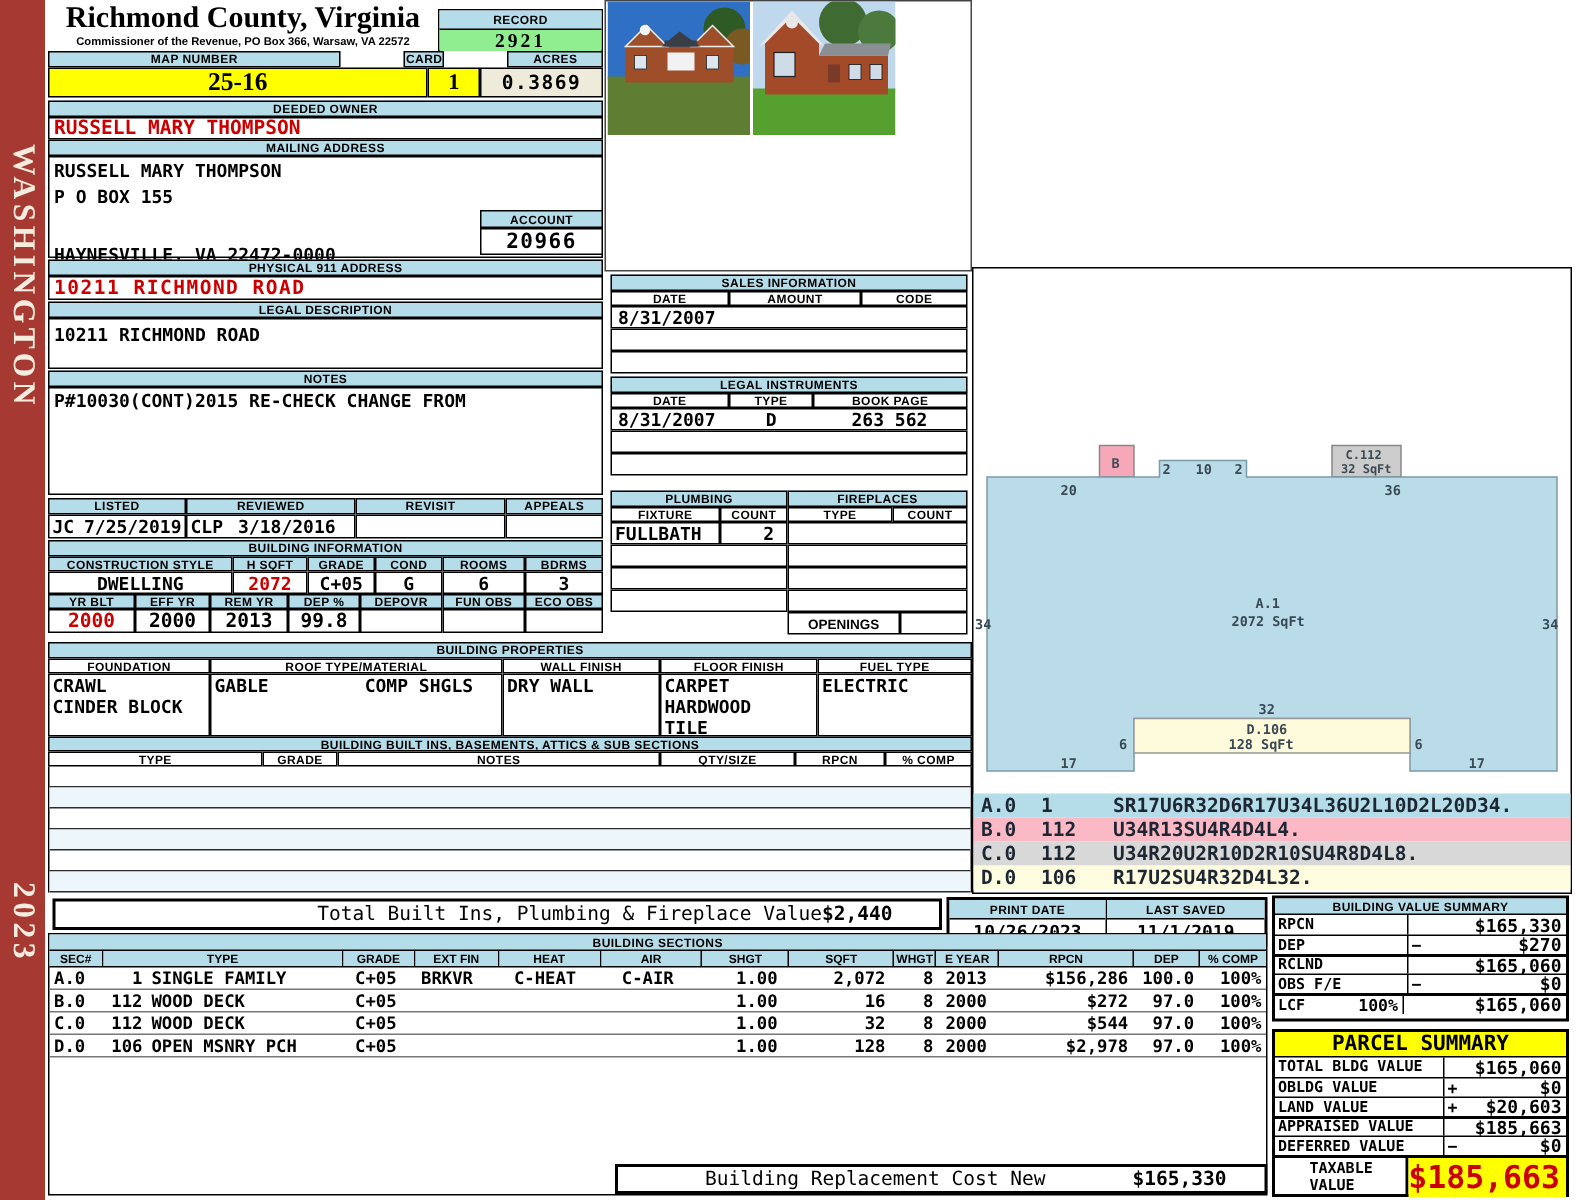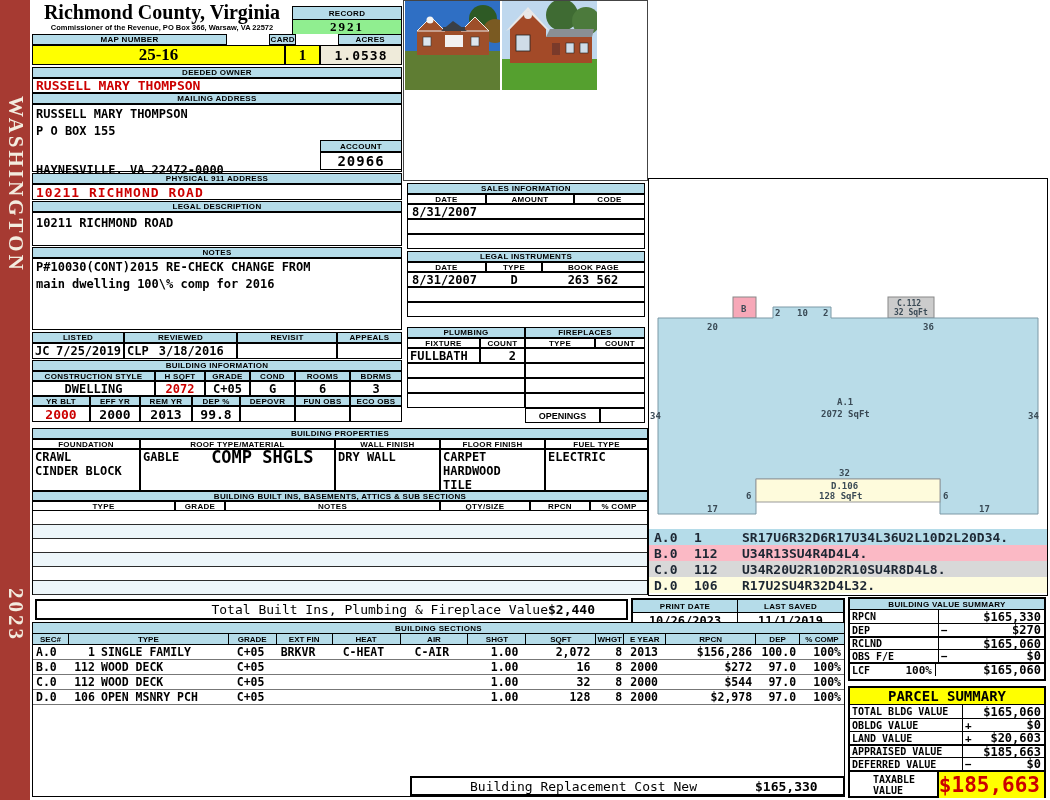--- a/index.html
+++ b/index.html
@@ -62,21 +62,21 @@
 </div>
 
 <div class="abs flex" style="left:32px;top:34px;width:370px;height:11px;gap:42px;">
   <div class="hdr" style="width:253px;">MAP NUMBER</div>
   <div class="hdr" style="width:35px;">CARD</div>
   <div class="hdr" style="width:82px;">ACRES</div>
 </div>
 <div class="abs flex" style="left:32px;top:45px;width:370px;height:20px;">
   <div class="cell vc ctr" style="width:253px;background:#FFFF00;font-family:'Liberation Serif',serif;font-weight:bold;font-size:17px;">25-16</div>
   <div class="cell vc ctr" style="width:35px;background:#FFFF00;font-family:'Liberation Serif',serif;font-weight:bold;font-size:15px;">1</div>
-  <div class="cell vc ctr mono" style="width:82px;background:#EFEBDA;font-size:13px;letter-spacing:1px;">1.0538</div>
+  <div class="cell vc ctr mono" style="width:82px;background:#EFEBDA;font-size:13px;letter-spacing:1px;">0.3869</div>
 </div>
 
 <div class="abs hdr" style="left:32px;top:67px;width:370px;height:11px;">DEEDED OWNER</div>
 <div class="abs cell vc mono red" style="left:32px;top:78px;width:370px;height:15px;font-size:13px;padding-left:3px;">RUSSELL MARY THOMPSON</div>
 
 <div class="abs hdr" style="left:32px;top:93px;width:370px;height:11px;">MAILING ADDRESS</div>
 <div class="abs cell" style="left:32px;top:104px;width:370px;height:68px;">
   <div class="mono" style="font-size:12px;padding:2px 0 0 3px;">RUSSELL MARY THOMPSON</div>
   <div class="mono" style="font-size:12px;padding:3px 0 0 3px;">P O BOX 155</div>
   <div class="mono" style="font-size:12px;padding:25px 0 0 3px;">HAYNESVILLE, VA 22472-0000</div>
@@ -88,21 +88,20 @@
 
 <div class="abs hdr" style="left:32px;top:173px;width:370px;height:11px;">PHYSICAL 911 ADDRESS</div>
 <div class="abs cell vc mono red" style="left:32px;top:184px;width:370px;height:16px;font-size:13px;padding-left:3px;letter-spacing:1px;">10211 RICHMOND ROAD</div>
 
 <div class="abs hdr" style="left:32px;top:201px;width:370px;height:11px;">LEGAL DESCRIPTION</div>
 <div class="abs cell mono" style="left:32px;top:212px;width:370px;height:34px;font-size:12px;padding:3px 0 0 3px;">10211 RICHMOND ROAD</div>
 
 <div class="abs hdr" style="left:32px;top:247px;width:370px;height:11px;">NOTES</div>
 <div class="abs cell" style="left:32px;top:258px;width:370px;height:72px;">
   <div class="mono" style="font-size:12px;line-height:17px;padding-left:3px;">P#10030(CONT)2015 RE-CHECK CHANGE FROM</div>
-  <div class="mono" style="font-size:12px;line-height:17px;padding-left:3px;">main dwelling 100\% comp for 2016</div>
 </div>
 
 <div class="abs flex" style="left:32px;top:332px;width:370px;height:11px;">
   <div class="hdr" style="width:92px;">LISTED</div>
   <div class="hdr" style="width:113px;">REVIEWED</div>
   <div class="hdr" style="width:100px;">REVISIT</div>
   <div class="hdr" style="width:65px;">APPEALS</div>
 </div>
 <div class="abs flex" style="left:32px;top:343px;width:370px;height:16px;">
   <div class="cell vc mono" style="width:92px;font-size:12px;justify-content:space-between;padding:0 2px;">
@@ -253,21 +252,21 @@
   <div class="hdr" style="width:105px;background:#fff;">FLOOR FINISH</div>
   <div class="hdr" style="width:103px;background:#fff;">FUEL TYPE</div>
 </div>
 <div class="abs flex" style="left:32px;top:449px;width:616px;height:42px;">
   <div class="cell" style="width:108px;">
     <div class="mono" style="font-size:12px;line-height:14px;padding-left:2px;">CRAWL</div>
     <div class="mono" style="font-size:12px;line-height:14px;padding-left:2px;">CINDER BLOCK</div>
   </div>
   <div class="cell flex" style="width:195px;">
     <span class="mono" style="font-size:12px;line-height:14px;padding-left:2px;">GABLE</span>
-    <span class="mono" style="font-size:17px;line-height:14px;margin-left:32px;">COMP SHGLS</span>
+    <span class="mono" style="font-size:12px;line-height:14px;margin-left:64px;">COMP SHGLS</span>
   </div>
   <div class="cell mono" style="width:105px;font-size:12px;line-height:14px;padding-left:2px;">DRY WALL</div>
   <div class="cell" style="width:105px;">
     <div class="mono" style="font-size:12px;line-height:14px;padding-left:2px;">CARPET</div>
     <div class="mono" style="font-size:12px;line-height:14px;padding-left:2px;">HARDWOOD</div>
     <div class="mono" style="font-size:12px;line-height:14px;padding-left:2px;">TILE</div>
   </div>
   <div class="cell mono" style="width:103px;font-size:12px;line-height:14px;padding-left:2px;">ELECTRIC</div>
 </div>
 

